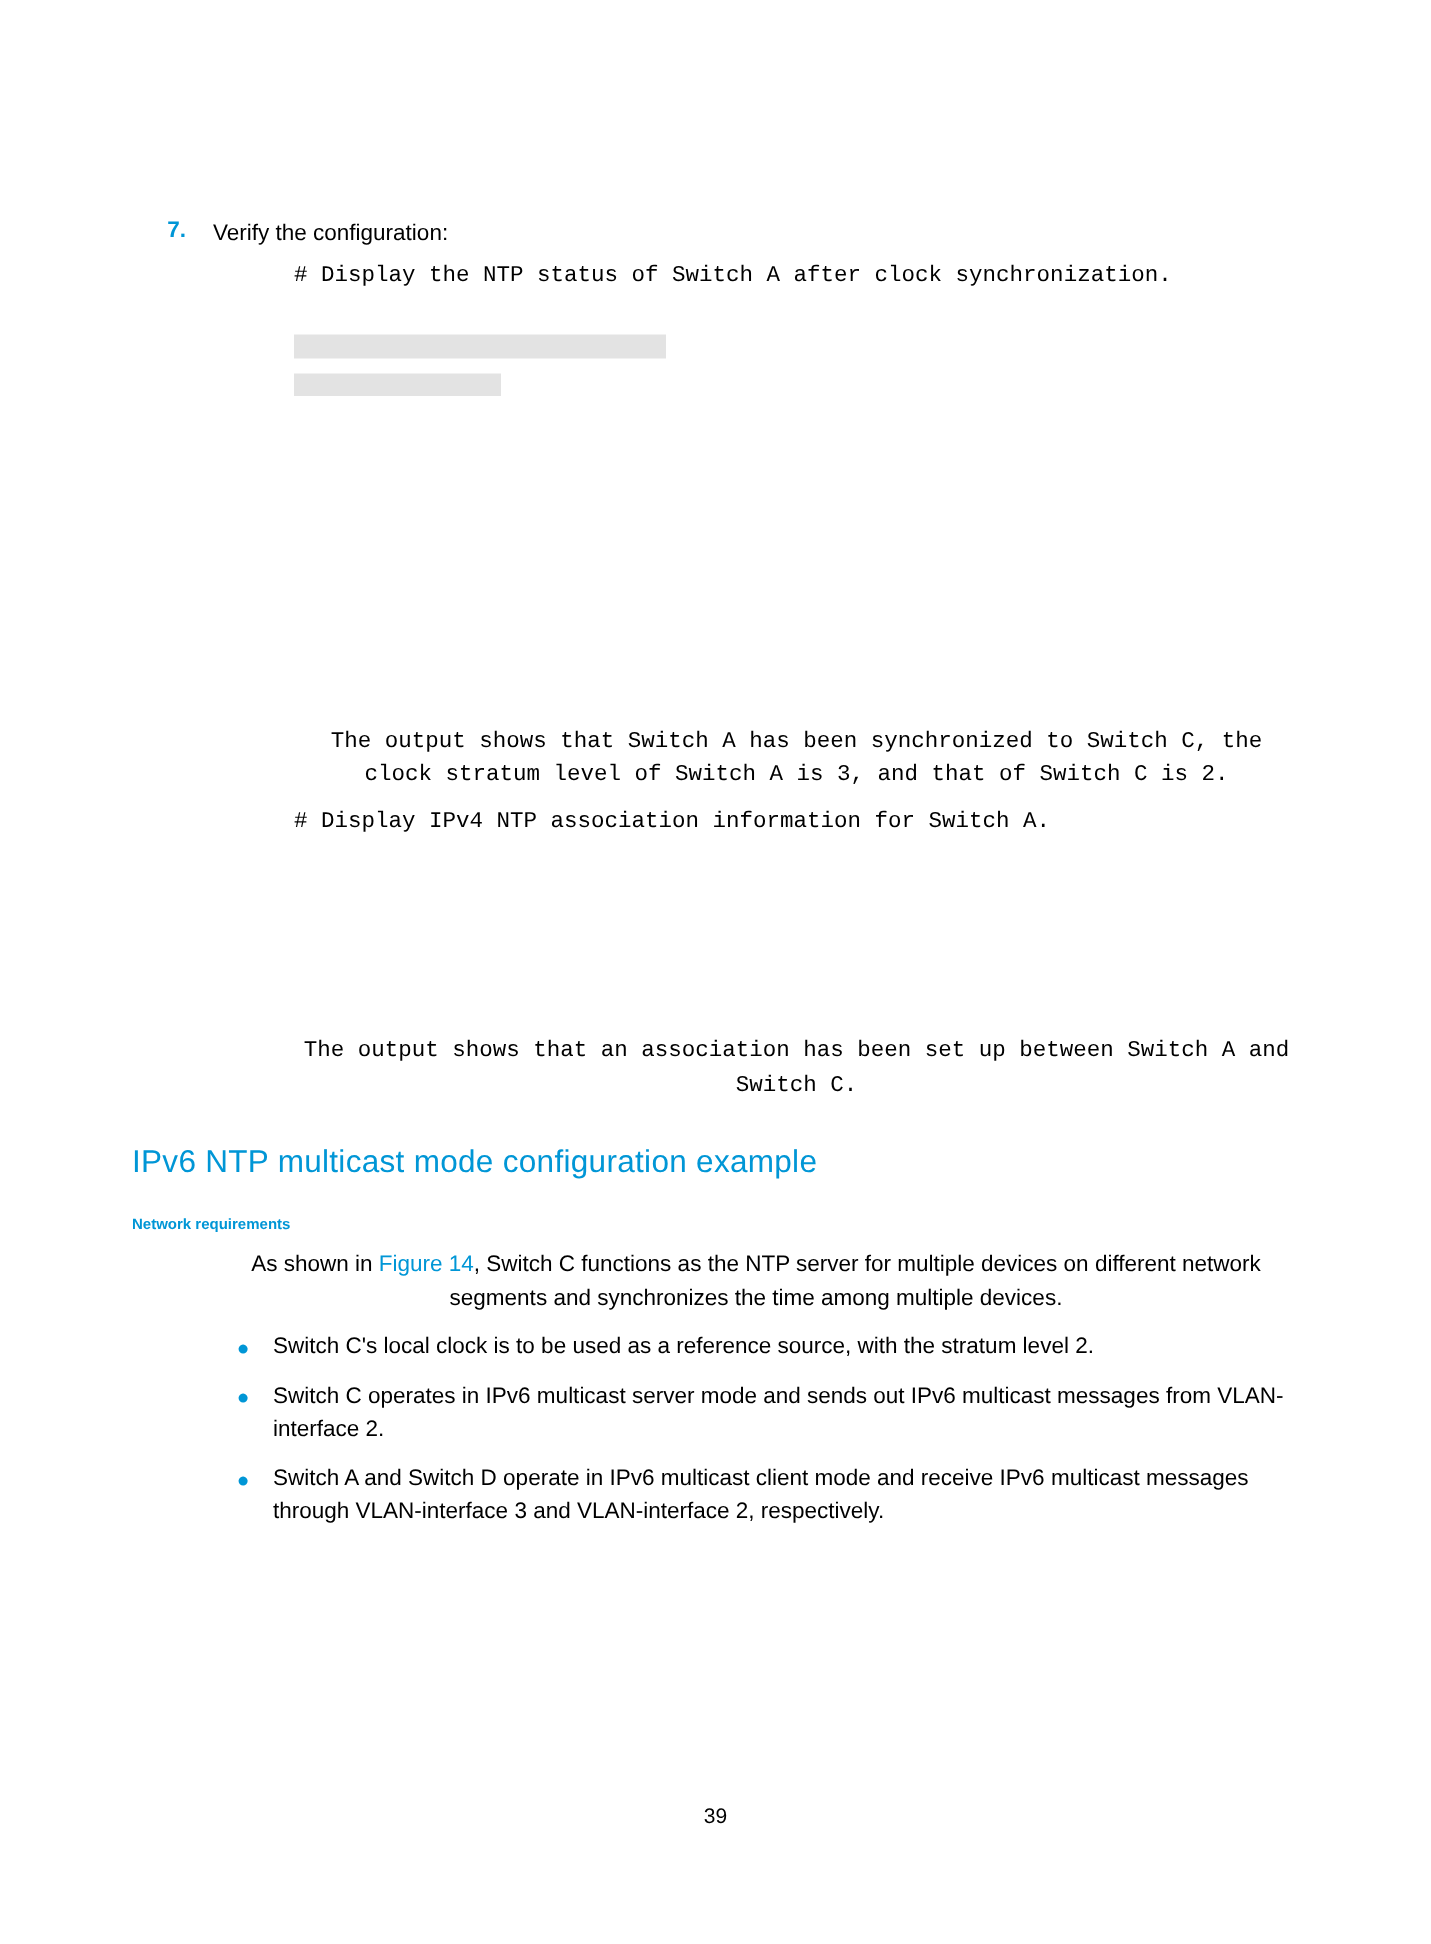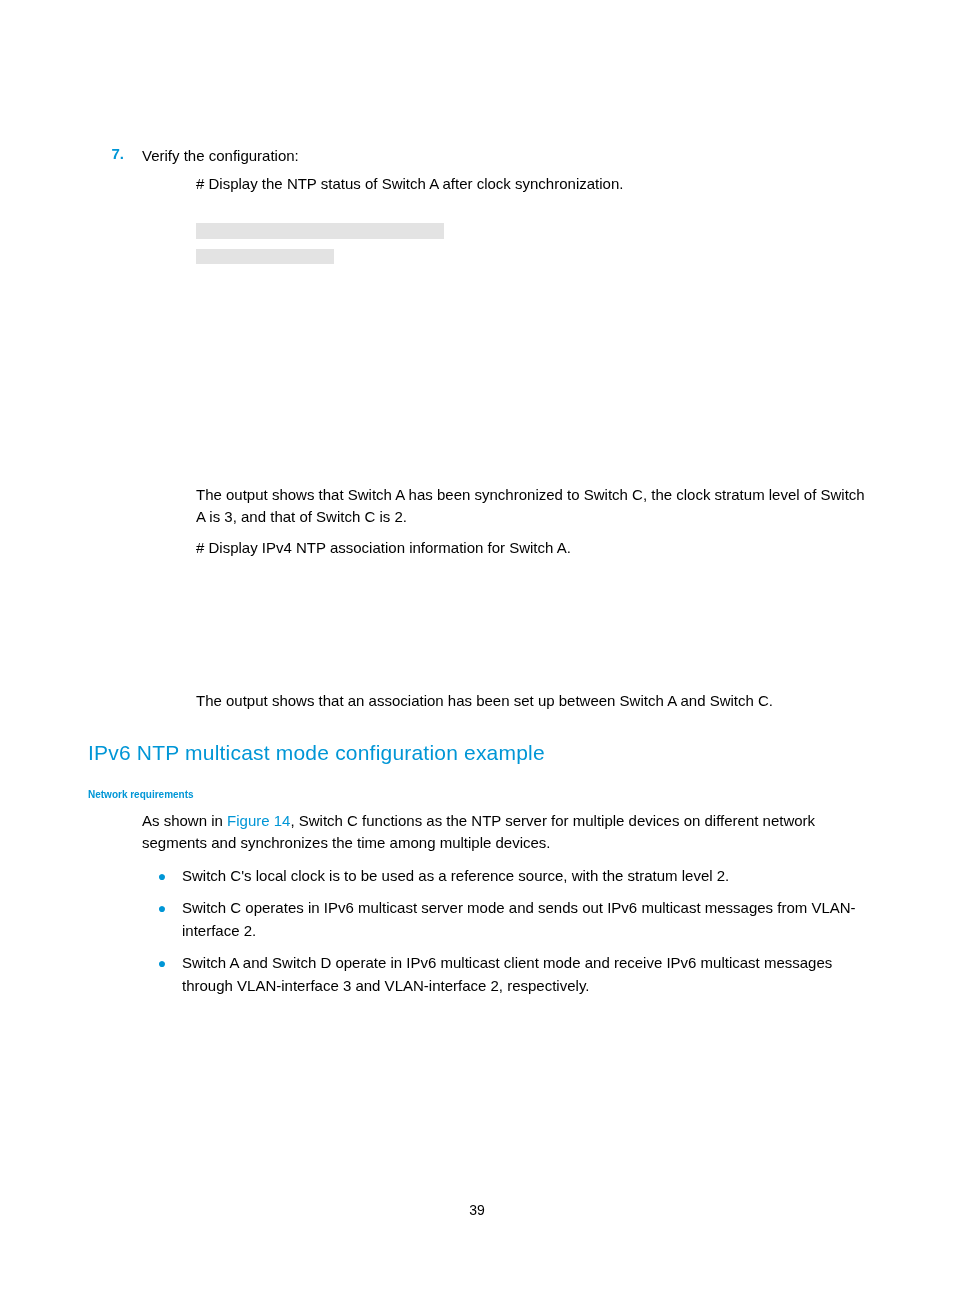--- a/index.html
+++ b/index.html
@@ -18,32 +18,32 @@
   .step-num {
     width: 54px;
     text-align: right;
     padding-right: 18px;
     font-weight: bold;
     color: #0096d6;
     font-size: 15px;
     flex-shrink: 0;
   }
   .step-text { font-size: 15px; line-height: 1.45; }
-  .indent-block { margin-left: 108px; }
+  .indent-block { margin-left: 108px; font-family: Liberation Mono, monospace; }
   .hash-line { font-size: 15px; line-height: 1.45; margin-top: 6px; }
   .redact {
     background: #e3e3e3;
     height: 16px;
     margin-top: 28px;
   }
   .r1 { width: 248px; }
   .r2 { width: 138px; height: 15px; margin-top: 10px; }
   .gap-big { height: 218px; }
   .gap-small { height: 130px; }
-  .para { font-size: 15px; line-height: 1.5; margin-top: 2px; }
+  .para { font-size: 15px; line-height: 1.5; margin-top: 2px; text-align: center; }
   .h1 {
     font-size: 21px;
     font-weight: normal;
     color: #0096d6;
     margin-top: 28px;
     margin-bottom: 24px;
     letter-spacing: 0.2px;
   }
   .h2 {
     font-size: 10px;

